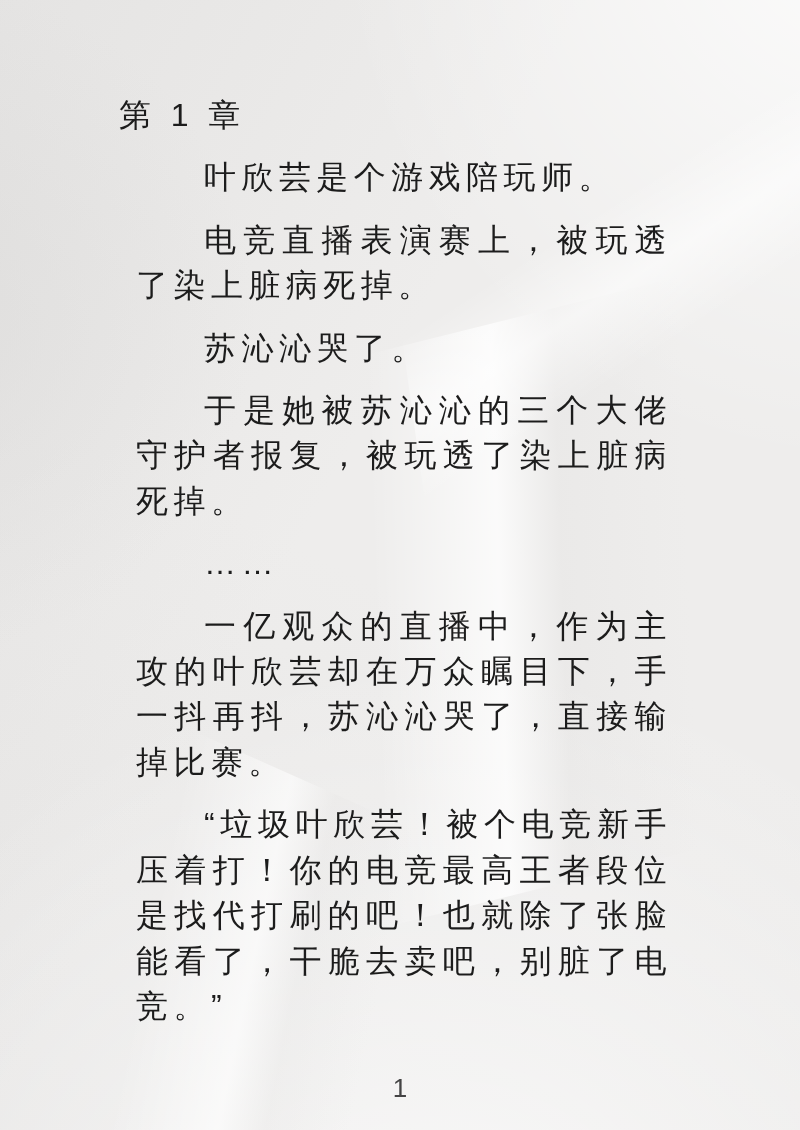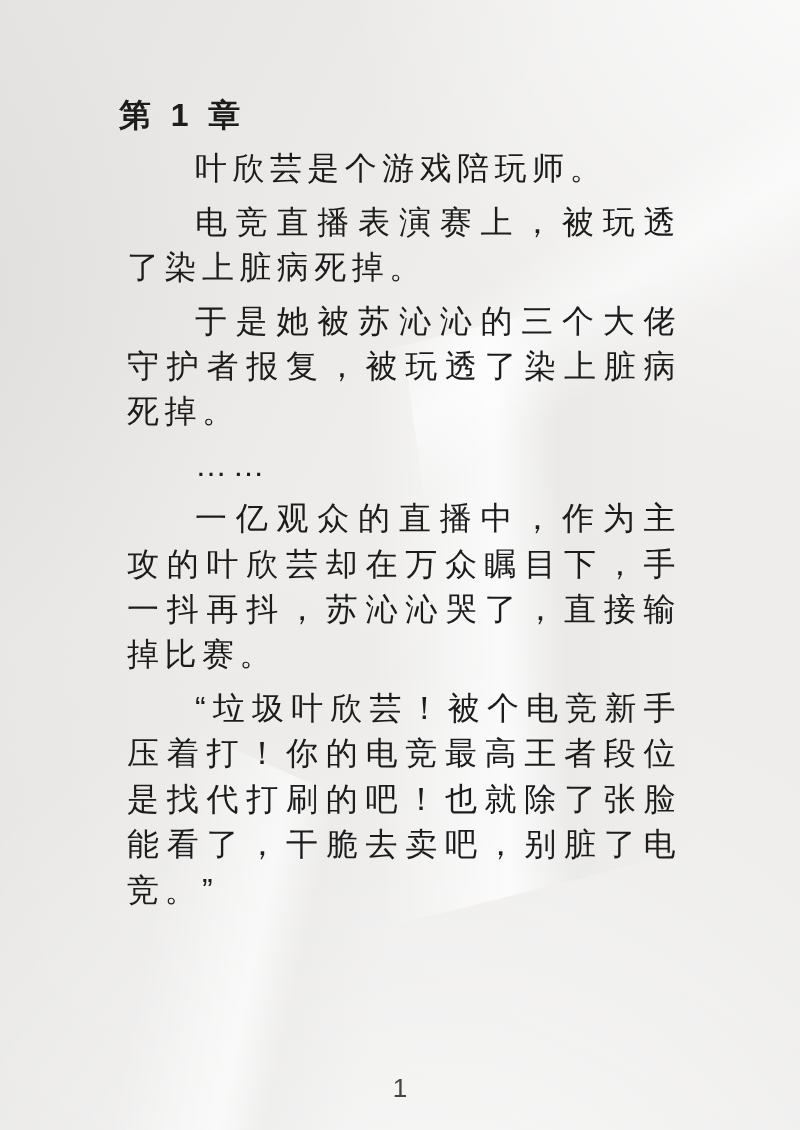--- a/index.html
+++ b/index.html
@@ -49,26 +49,26 @@
     left: 119px;
     top: 93px;
     width: 570px;
     color: var(--text);
     font-size: 32px;
     line-height: 45.4px;
     letter-spacing: 0.17em;
   }
   .chapter-title {
     margin: 0;
-    font-weight: 700;
+    font-weight: 400;
     font-size: 32px;
     line-height: 45.4px;
   }
   .paragraphs p {
-    margin: 8px;
+    margin: 17px;
     text-indent: 68px;
     text-align: justify;
     text-justify: inter-character;
   }
   .page-number {
     position: absolute;
     left: 0;
     top: 1072px;
     width: 100%;
     text-align: center;
@@ -83,20 +83,21 @@
 
 <div class="fold fold-a"></div>
 <div class="fold fold-b"></div>
 <div class="fold fold-c"></div>
 
 <div class="text-block">
   <h1 class="chapter-title">第 1 章</h1>
   <div class="paragraphs">
       <p>叶欣芸是个游戏陪玩师。</p>
       <p>电竞直播表演赛上，被玩透了染上脏病死掉。</p>
+      <p>苏沁沁哭了。</p>
       <p>于是她被苏沁沁的三个大佬守护者报复，被玩透了染上脏病死掉。</p>
       <p>……</p>
       <p>一亿观众的直播中，作为主攻的叶欣芸却在万众瞩目下，手一抖再抖，苏沁沁哭了，直接输掉比赛。</p>
       <p>“垃圾叶欣芸！被个电竞新手压着打！你的电竞最高王者段位是找代打刷的吧！也就除了张脸能看了，干脆去卖吧，别脏了电竞。”</p>
     </div>
 </div>
 
 <div class="page-number">1</div>
 
 </body></html>

